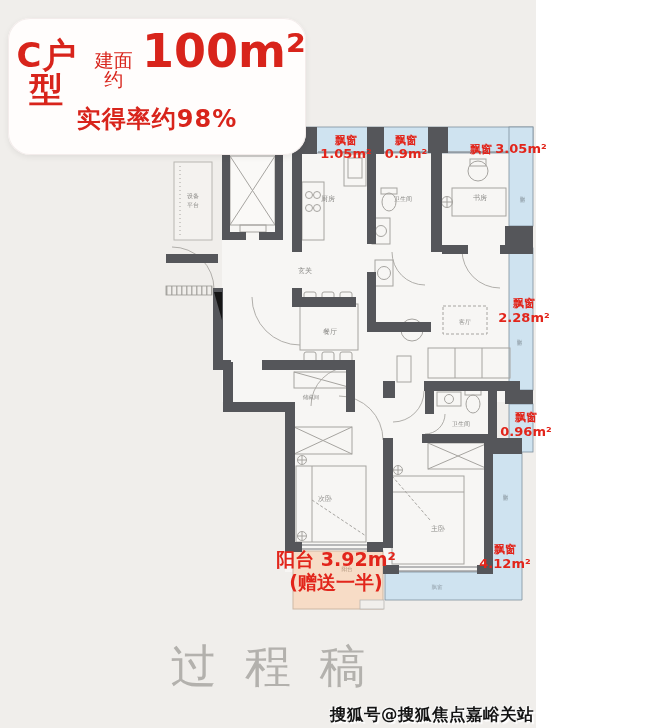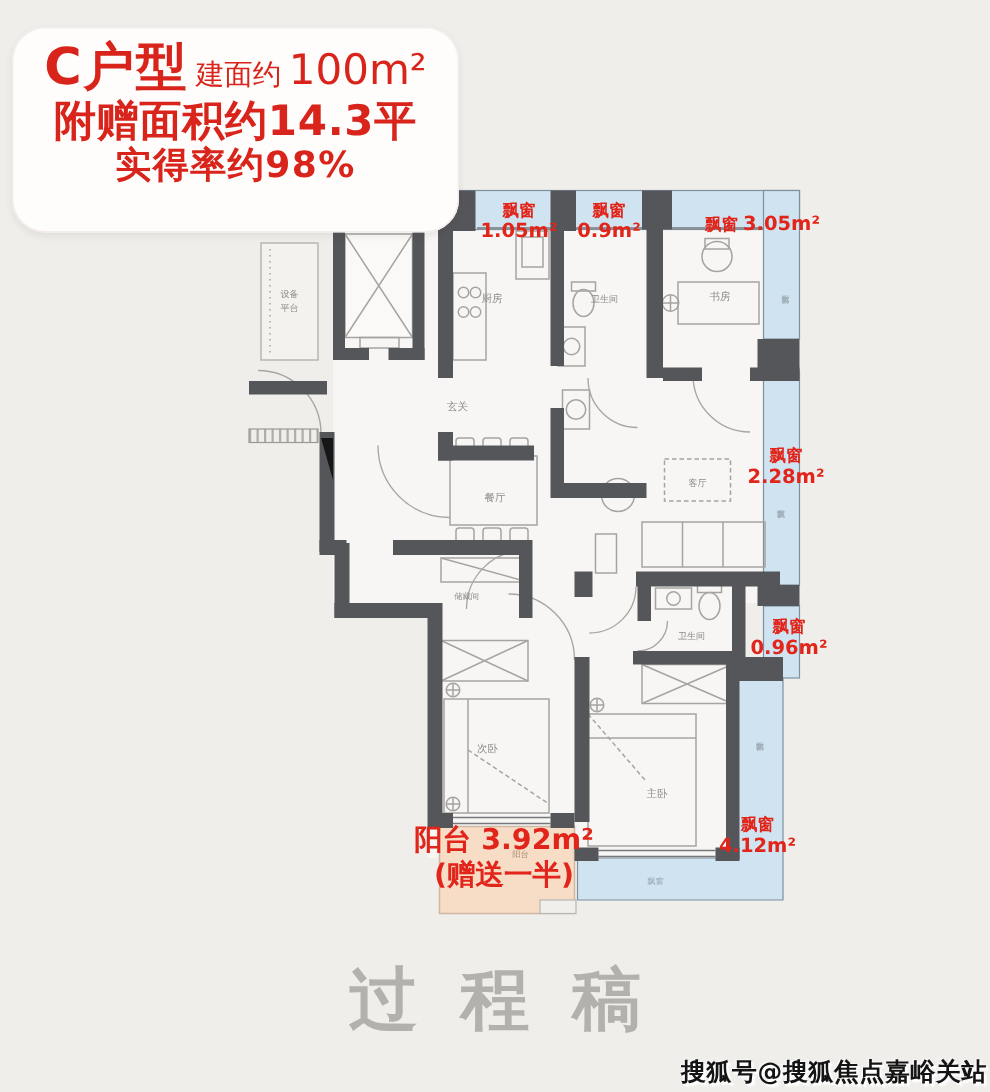--- a/index.html
+++ b/index.html
@@ -1,68 +1,67 @@
 <!DOCTYPE html>
 <html><head>
 <meta charset="utf-8">
 <style>
   html,body{margin:0;padding:0;}
   body{width:660px;height:728px;overflow:hidden;font-family:"DejaVu Sans","Liberation Sans",sans-serif;}
-  #app{position:relative;width:660px;height:728px;background:#f0eeeb;}
+  #app{position:relative;width:536px;height:728px;background:#f0eeeb;}
 
   
   .info-box{
     position:absolute;left:8px;top:18px;width:298px;height:137px;
     background:#fffdfc;border-radius:22px;
     box-shadow:0 2px 6px rgba(0,0,0,.07), inset 0 0 0 1px #f3eceb;
     color:#d8241b;text-align:center;z-index:5;
   }
   .info-line1{display:flex;align-items:baseline;justify-content:center;gap:5px;margin-top:10px;line-height:1;}
   .info-unit{font-size:34px;font-weight:bold;letter-spacing:1px;}
   .info-prefix{font-size:19px;font-weight:normal;}
-  .info-area{font-size:28px;font-weight:normal;}
+  .info-area{font-size:46px;font-weight:bold;}
   .info-line2{font-size:28px;font-weight:bold;line-height:1.15;margin-top:3px;letter-spacing:.5px;}
   .info-line3{font-size:24px;font-weight:bold;line-height:1.15;letter-spacing:1px;}
 
   
   .roomlbl{font-family:"DejaVu Sans","Liberation Sans",sans-serif;font-size:7px;fill:#8c8b88;text-anchor:middle;}
   .sm{font-size:6px;}
   .xs{font-size:5.5px;}
   .bay-tag{fill:#9aa8b2;}
   .tan{fill:#ab9077;}
   .bayname{font-family:"DejaVu Sans","Liberation Sans",sans-serif;font-weight:bold;font-size:11px;fill:#e2251b;text-anchor:middle;}
   .bayarea{font-family:"DejaVu Sans","Liberation Sans",sans-serif;font-weight:bold;font-size:13px;fill:#e2251b;text-anchor:middle;}
   .balc{font-family:"DejaVu Sans","Liberation Sans",sans-serif;font-weight:bold;font-size:19px;fill:#e2251b;text-anchor:middle;}
 
   
   .watermark{
     position:absolute;left:50%;top:636px;transform:translateX(-50%);
     font-family:"DejaVu Serif","Liberation Serif",serif;
     font-size:46px;color:#b3b1ad;letter-spacing:.62em;text-indent:.62em;
-    white-space:nowrap;z-index:4;font-weight:bold;
+    white-space:nowrap;z-index:4;
   }
   .credit{
     position:absolute;right:2px;bottom:2px;
     font-size:16.5px;font-weight:bold;color:#141414;letter-spacing:.5px;
     text-shadow:1px 1px 0 #ffffff,-1px -1px 0 #f7f7f7,2px 2px 1px rgba(255,255,255,.8);
     z-index:6;white-space:nowrap;
   }
 </style>
 </head>
 <body>
 
 <div id="app">
 
   <div class="info-box">
     <div class="info-line1">
       <span class="info-unit">C户型</span>
       <span class="info-prefix">建面约</span>
       <span class="info-area">100m²</span>
     </div>
-    <div class="info-line2">附赠面积约14.3平</div>
     <div class="info-line3">实得率约98%</div>
   </div>
 
   <svg width="660" height="728" viewBox="0 0 660 728" style="position:absolute;left:0;top:0;">
 
     <g fill="#f7f6f4">
       <rect x="222" y="138" width="287" height="114"></rect>
       <rect x="222" y="252" width="287" height="150"></rect>
       <rect x="285" y="360" width="207" height="212"></rect>
       <rect x="174" y="162" width="38" height="78" fill="#f4f2ef" stroke="#b8b6b2" stroke-width="1"></rect>

